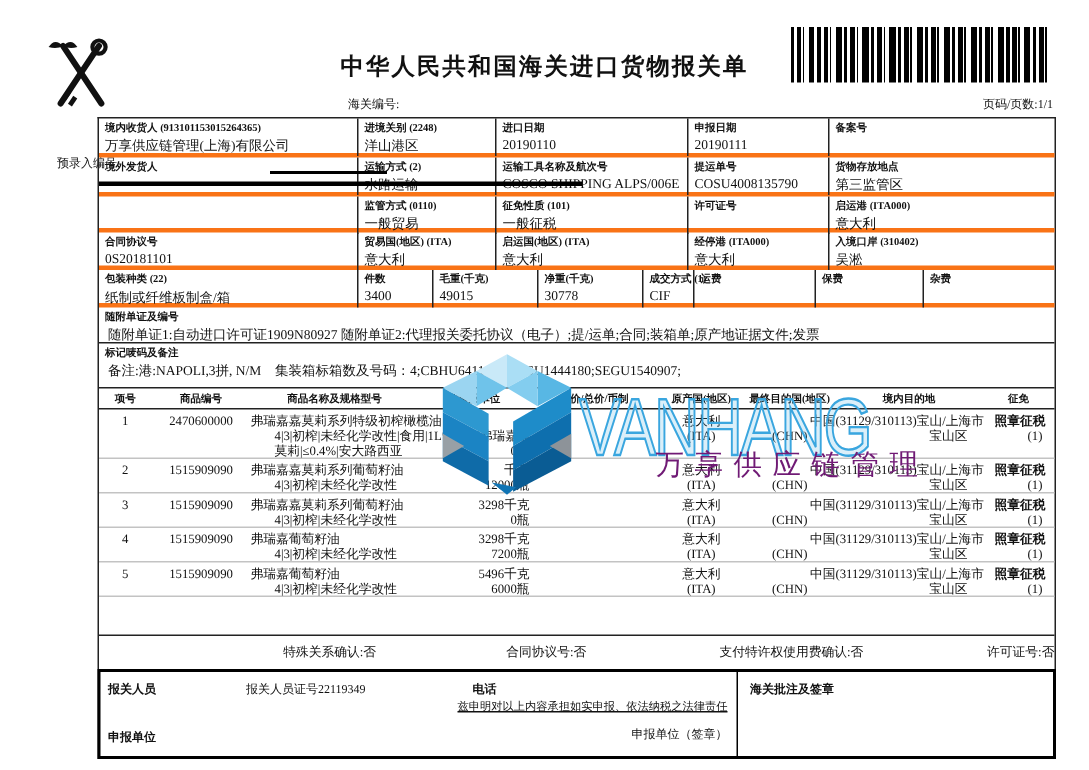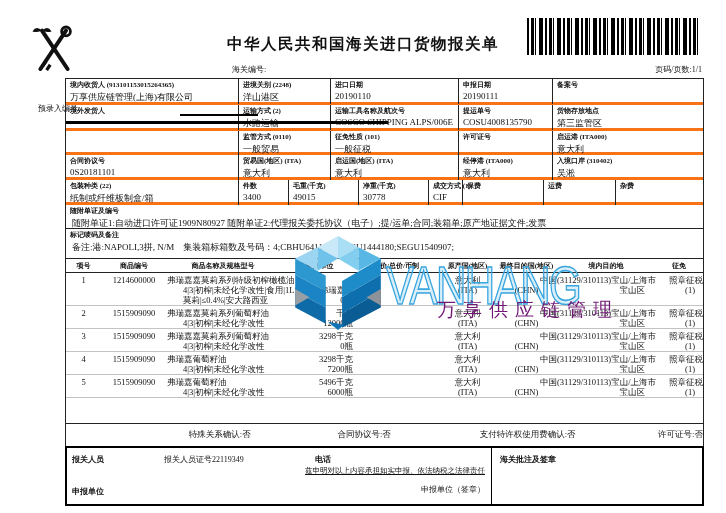--- a/index.html
+++ b/index.html
@@ -38,21 +38,21 @@
   .grow:nth-of-type(4){min-height:30px;} .grow:nth-of-type(5){min-height:26px;}
   .grow:nth-of-type(6){min-height:27px;border-bottom:1px solid #c3c3c3;}
   .gc{font-size:8.5px;line-height:10px;overflow:visible;}
   .gc span{display:block;white-space:nowrap;}
   .c-no{text-align:center;} .c-code{text-align:center;}
   .c-name{text-align:left;} .c-name .ind{padding-left:16px;}
   .c-qty{display:flex;flex-direction:column;justify-content:space-between;text-align:right;}
   .c-origin{text-align:center;}
   .c-dest .l1{text-align:right;} .c-dest .l2{text-align:center;}
   .c-dom .l1{text-align:right;} .c-dom .l2{text-align:right;padding-right:10px;}
-  .c-levy .l1{text-align:right;padding-left:2px;} .c-levy .l2{text-align:right;padding-right:8px;}
+  .c-levy .l1{text-align:center;padding-left:2px;font-weight:bold;} .c-levy .l2{text-align:right;padding-right:8px;}
   .gfill{height:25px;}
   
   .confirm{height:22px;display:grid;grid-template-columns:29% 22% 29% 20%;
            align-items:center;text-align:right;font-size:8.5px;border-top:1px solid #222;}
   .footer{height:56px;display:flex;border:2px solid #000;margin:0 -1px;font-size:8px;}
   .f-left{width:424px;border-right:1.5px solid #000;position:relative;}
   .f-right{flex:1;position:relative;}
   .fl{position:absolute;white-space:nowrap;}
   
   .redact{position:absolute;background:#000;z-index:4;}
@@ -201,25 +201,25 @@
         </div>
       <div class="cell">
           <span class="lb">净重(千克)</span>
           <span class="vl">30778</span>
         </div>
       <div class="cell">
           <span class="lb">成交方式 (1)</span>
           <span class="vl">CIF</span>
         </div>
       <div class="cell">
+          <span class="lb">运费</span>
+          <span class="vl"></span>
+        </div>
+      <div class="cell">
           <span class="lb">保费</span>
-          <span class="vl"></span>
-        </div>
-      <div class="cell">
-          <span class="lb">运费</span>
           <span class="vl"></span>
         </div>
       <div class="cell">
           <span class="lb">杂费</span>
           <span class="vl"></span>
         </div>
     </div>
 
     <div class="wide docsrow">
       <span class="lb">随附单证及编号</span>
@@ -238,21 +238,21 @@
       <span>数量及单位</span>
       <span>单价/总价/币制</span>
       <span>原产国(地区)</span>
       <span>最终目的国(地区)</span>
       <span>境内目的地</span>
       <span>征免</span>
     </div>
 
     <div class="grow">
       <div class="gc c-no">1</div>
-      <div class="gc c-code">1214600000</div>
+      <div class="gc c-code">2470600000</div>
       <div class="gc c-name">
           <span>弗瑞嘉嘉莫莉系列特级初榨橄榄油</span>
           <span class="ind">4|3|初榨|未经化学改性|食用|1L*12/箱|弗瑞嘉嘉</span>
           <span class="ind">莫莉|≤0.4%|安大路西亚</span>
         </div>
       <div class="gc c-qty">
           <span></span>
           <span>0瓶</span>
         </div>
       <div class="gc"></div>

